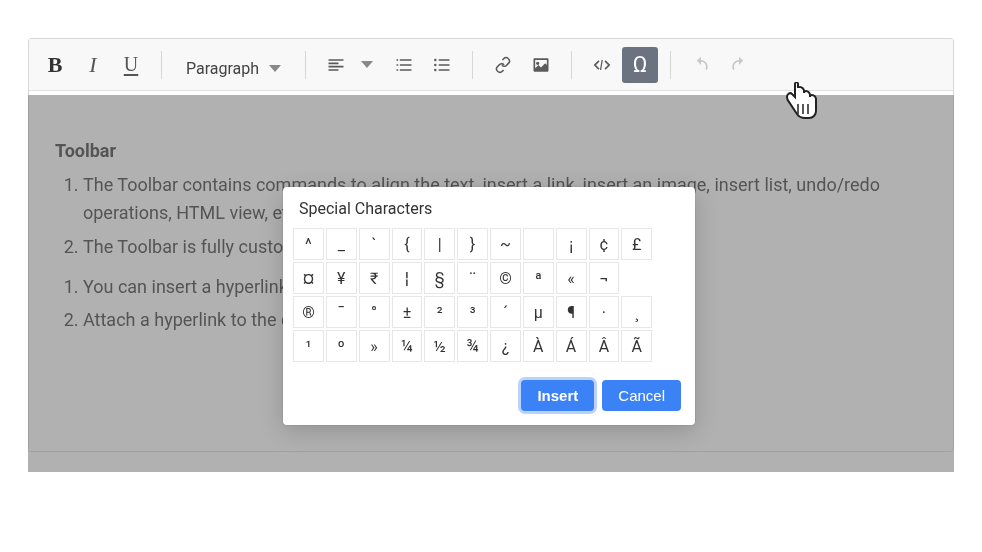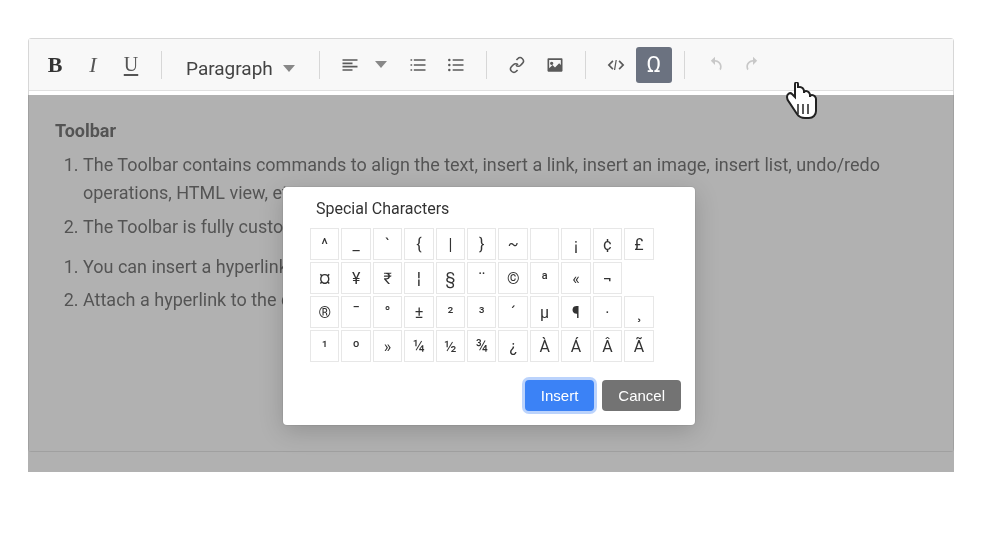--- a/index.html
+++ b/index.html
@@ -46,21 +46,21 @@
   .tb-btn.bold { font-family: Georgia, serif; font-weight: 700; font-size:22px; color:#333;}
   .tb-btn.ital { font-family: Georgia, serif; font-style: italic; font-size:22px; color:#555;}
   .tb-btn.under { font-family: Georgia, serif; font-size:20px; color:#555; position:relative;}
   .tb-btn.under span{ text-decoration: underline; text-underline-offset:3px;}
   .format-sel {
     display: flex;
     align-items: center;
     gap: 10px;
     padding: 0 12px;
     height: 36px;
-    font-size: 19px;
+    font-size: 16px;
     color: #444;
     cursor: pointer;
     margin-top: 8px;
   }
   .caret-d {
     width: 0; height: 0;
     border-left: 6px solid transparent;
     border-right: 6px solid transparent;
     border-top: 7px solid #888;
   }
@@ -70,41 +70,40 @@
   }
   .tb-btn.disabled { color: #c8c8c8; }
   .content {
     padding: 22px 26px;
     font-size: 18px;
     line-height: 1.55;
     color: #222;
     background:#fff;
     min-height: 360px;
   }
-  .content .h { font-weight: 700; margin: 4px 0 6px; font-size:18px;}
+  .content .h { font-weight: 700; margin: 24px 0 6px; font-size:18px;}
   .content ol { margin: 4px 0 12px 28px; padding: 0; }
   .content li { margin: 6px 0; }
   .overlay {
     position: absolute;
     top: 95px;
     left: 28px;
     width: 926px;
     height: 377px;
     background: rgba(120,120,120,0.58);
   }
   .dialog {
     position: absolute;
     top: 187px;
     left: 283px;
     width: 412px;
     background: #fff;
     border-radius: 4px;
     box-shadow: 0 6px 24px rgba(0,0,0,0.18), 0 0 0 1px rgba(0,0,0,0.05);
     z-index: 10;
-    padding-left: 17px;
   }
   .dlg-title {
     padding: 12px 16px 10px;
     font-size: 16px;
     color: #333;
   }
   .char-grid {
     display: grid;
     grid-template-columns: repeat(12, 1fr);
     gap: 2px;
@@ -131,23 +130,24 @@
     padding: 7px 16px;
     font-size: 15px;
     border-radius: 4px;
     cursor: pointer;
     border: none;
   }
   .btn-primary {
     background: #3b82f6;
     color: #fff;
     box-shadow: 0 0 0 3px rgba(59,130,246,0.35);
+    font-weight: bold;
   }
   .btn-secondary {
-    background: #737373;
+    background: #3b82f6;
     color: #fff;
   }
   .cursor-img {
     position: absolute;
     top: 82px;
     left: 782px;
     z-index: 20;
     pointer-events: none;
   }
 </style>

